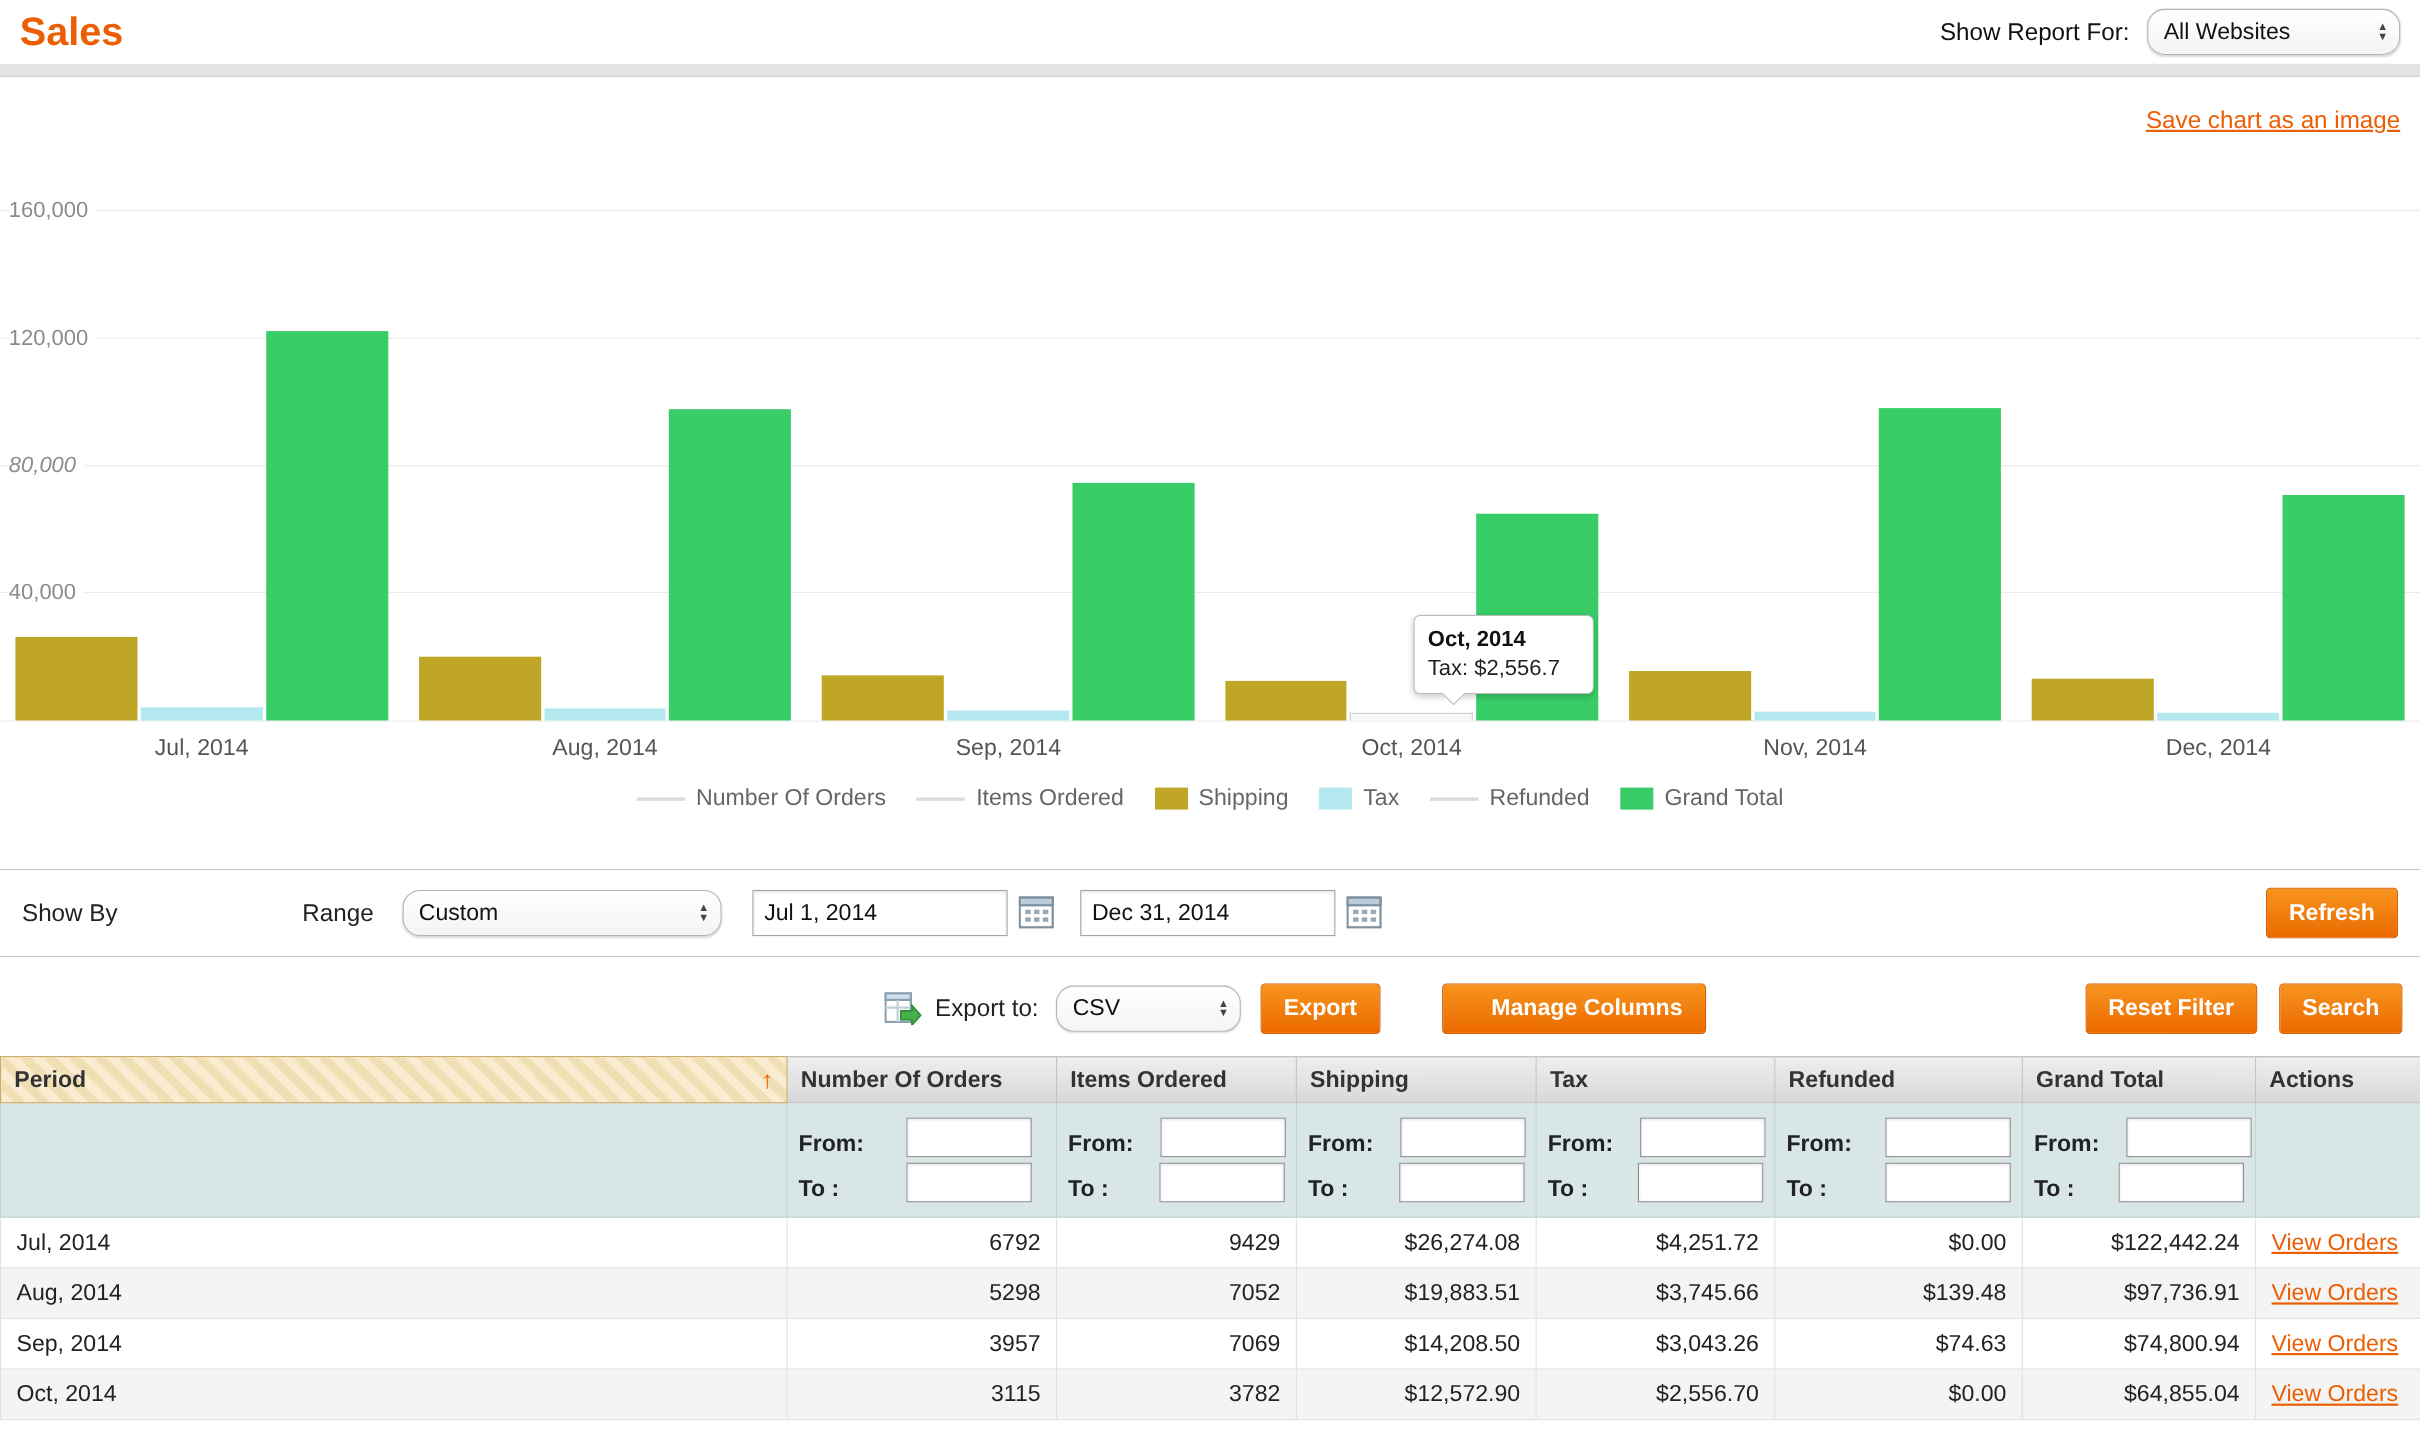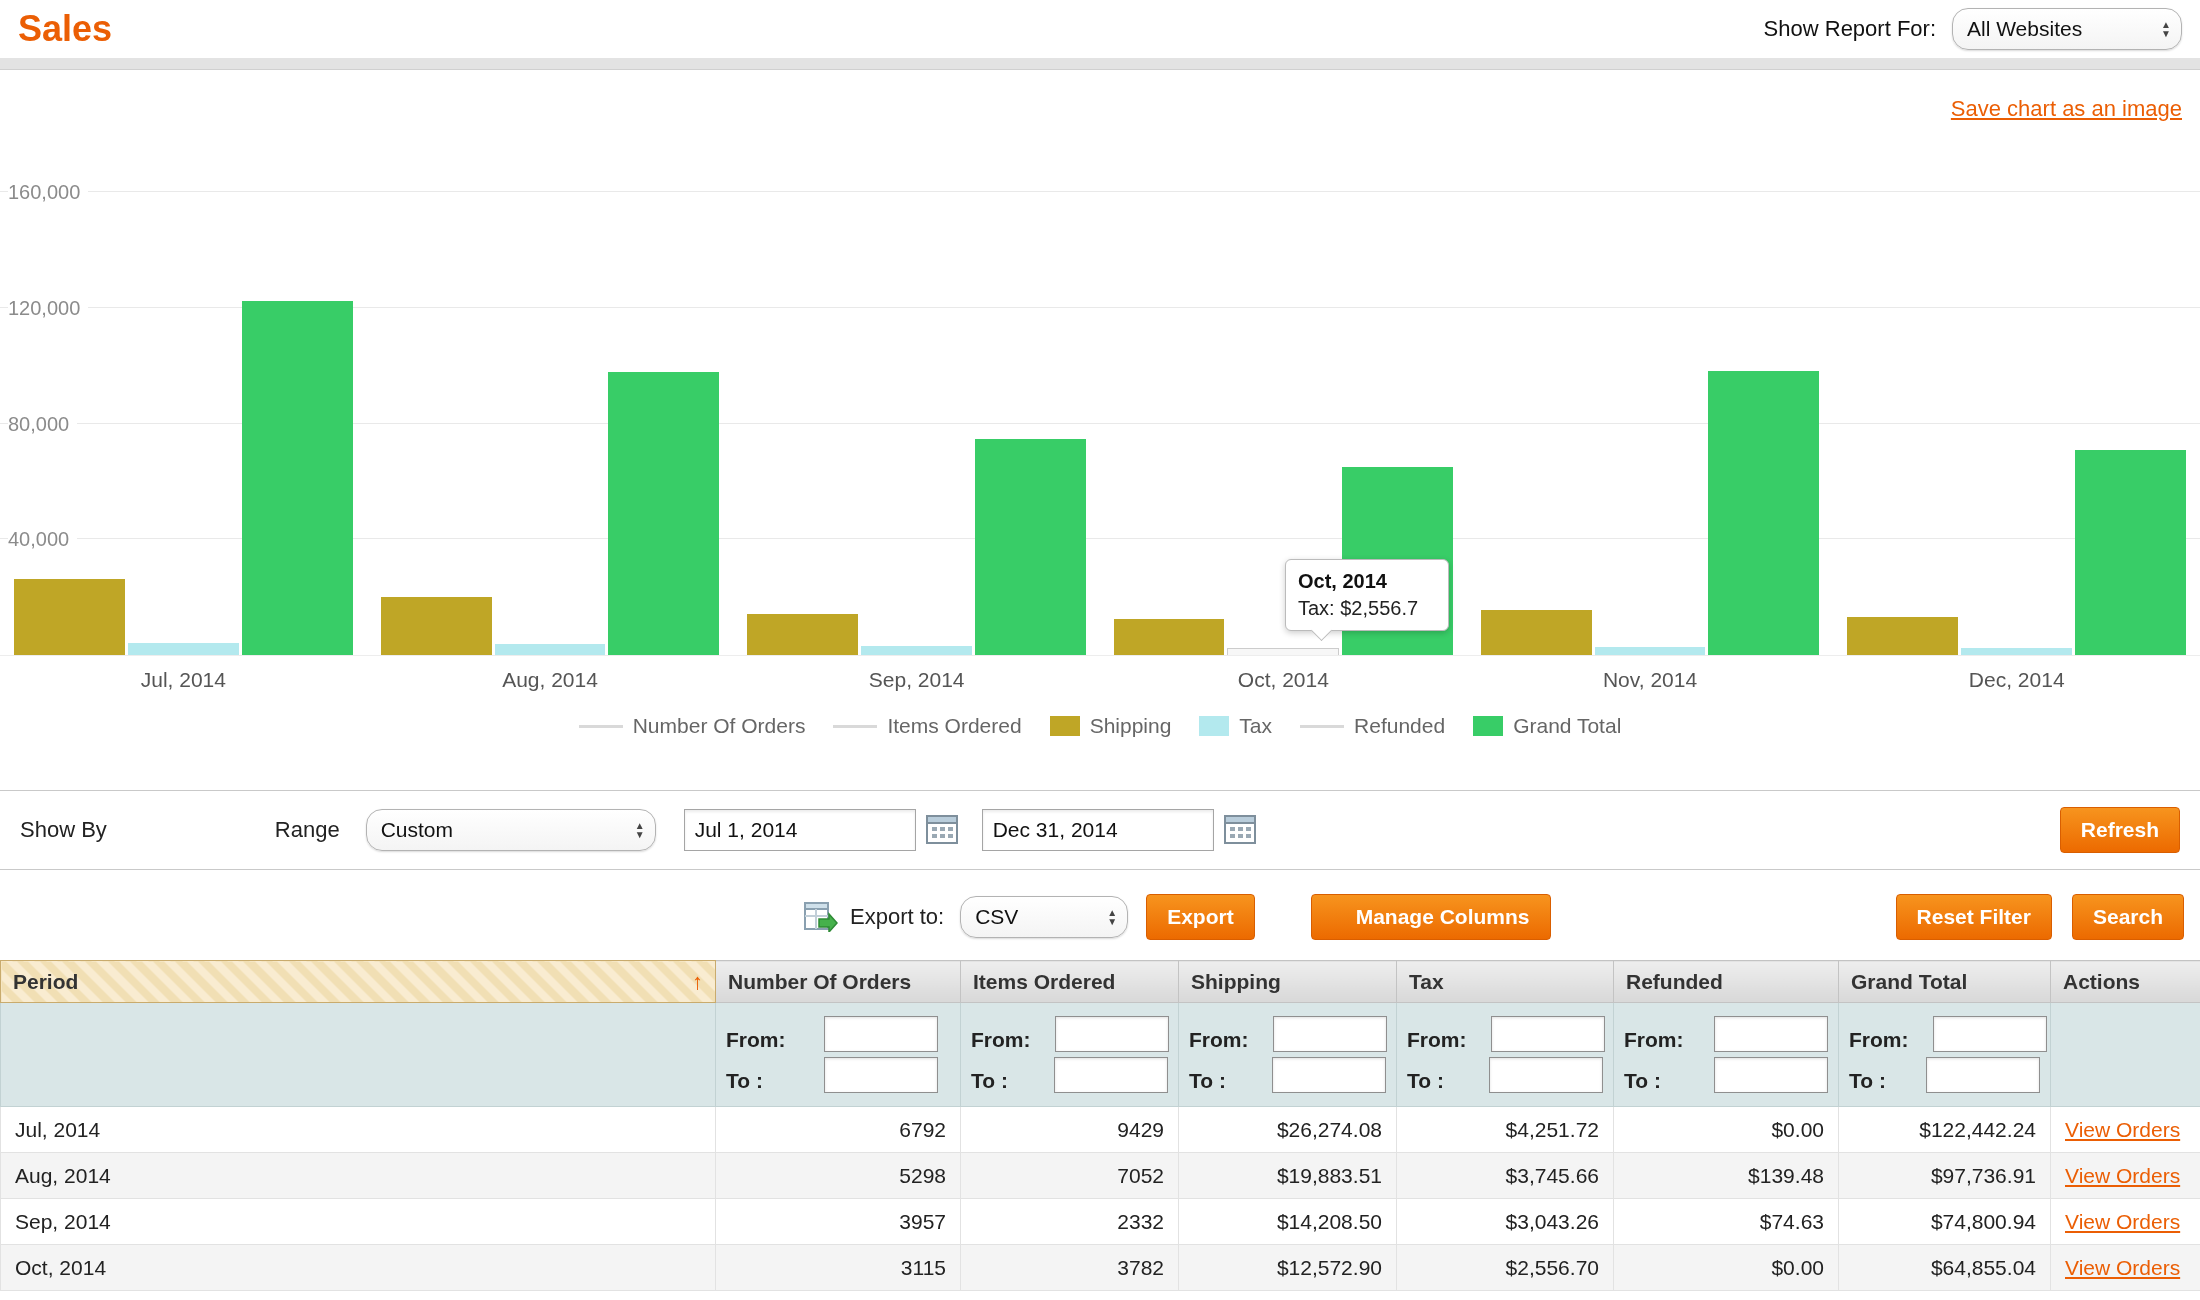--- a/index.html
+++ b/index.html
@@ -133,21 +133,21 @@
 
 <div class="chart-area">
   <div class="chart-plot" id="chart-plot">
     <div class="chart-tooltip">
       <div class="tt-title">Oct, 2014</div>
       <div class="tt-text">Tax: $2,556.7</div>
     </div>
   <div class="gridline" style="bottom: 25%;"></div>
       <div class="ytick" style="bottom: 25%;">40,000</div>
       <div class="gridline" style="bottom: 50%;"></div>
-      <div class="ytick" style="bottom: 50%;">80,000</div>
+      <div class="ytick" style="bottom: 50%; font-style: italic;">80,000</div>
       <div class="gridline" style="bottom: 75%;"></div>
       <div class="ytick" style="bottom: 75%;">120,000</div>
       <div class="gridline" style="bottom: 100%;"></div>
       <div class="ytick" style="bottom: 100%;">160,000</div>
       <div class="bars-row">
         <div class="month-group">
           <div class="bar" style="height: 16.4213%; background: rgb(191, 166, 38);"></div>
           <div class="bar" style="height: 2.6575%; background: rgb(179, 233, 238);"></div>
           <div class="bar" style="height: 76.5262%; background: rgb(56, 205, 103);"></div>
         </div>
@@ -419,21 +419,21 @@
         <td class="data align-right">7052</td>
         <td class="data align-right">$19,883.51</td>
         <td class="data align-right">$3,745.66</td>
         <td class="data align-right">$139.48</td>
         <td class="data align-right">$97,736.91</td>
         <td class="data align-left"><a class="view-orders" href="#">View Orders</a></td>
       </tr>
       <tr>
         <td class="data align-left">Sep, 2014</td>
         <td class="data align-right">3957</td>
-        <td class="data align-right">2332</td>
+        <td class="data align-right">7069</td>
         <td class="data align-right">$14,208.50</td>
         <td class="data align-right">$3,043.26</td>
         <td class="data align-right">$74.63</td>
         <td class="data align-right">$74,800.94</td>
         <td class="data align-left"><a class="view-orders" href="#">View Orders</a></td>
       </tr>
       <tr class="alt">
         <td class="data align-left">Oct, 2014</td>
         <td class="data align-right">3115</td>
         <td class="data align-right">3782</td>

